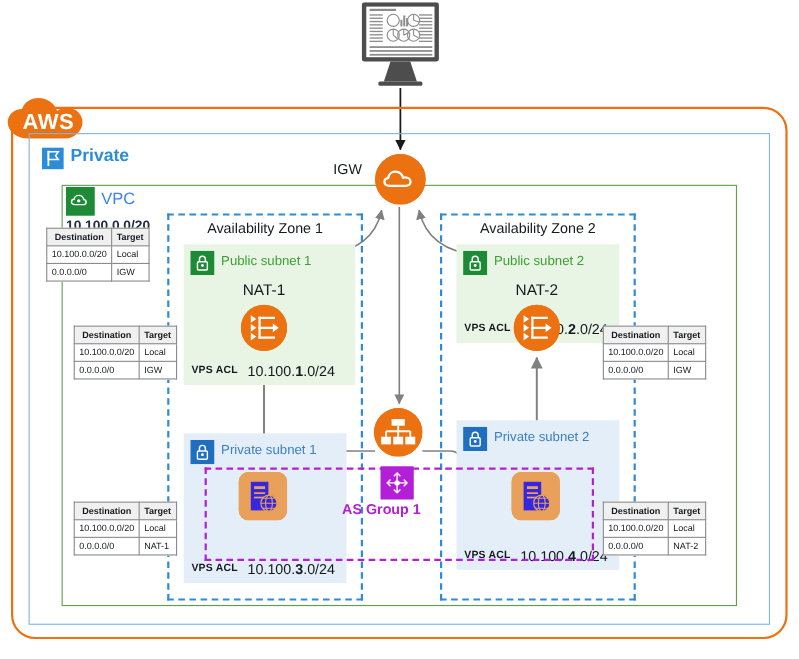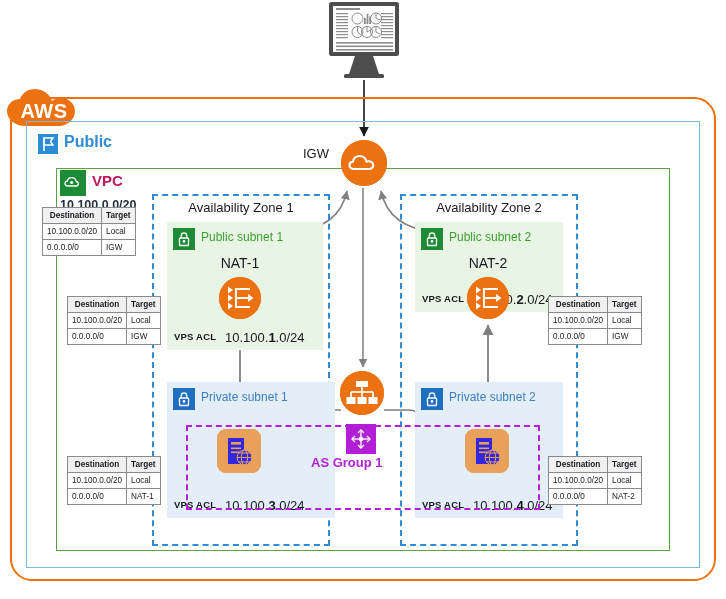--- a/index.html
+++ b/index.html
@@ -17,39 +17,39 @@
       padding-top:4px;box-sizing:border-box;}
 
   #region-boundary{left:26px;top:121px;width:674px;height:447px;
       border:1.6px solid #7eb6e0;box-sizing:border-box;}
   #region-flag{left:38px;top:134px;width:20px;height:20px;}
   #region-label{left:64px;top:133px;color:#2d8cd6;font-size:16px;font-weight:bold;}
 
   #vpc-boundary{left:56px;top:168px;width:614px;height:383px;
       border:1.6px solid #5aa344;box-sizing:border-box;}
   #vpc-icon{left:60px;top:170px;width:26px;height:26px;background:#1d8b36;}
-  #vpc-label{left:92px;top:172px;color:#be185d;font-size:15px;font-weight:bold;}
+  #vpc-label{left:92px;top:172px;color:#3b82f6;font-size:15px;font-weight:normal;}
   #vpc-cidr{left:60px;top:198px;color:#232f3e;font-size:12.5px;font-weight:bold;}
 
   
   .az{border:2.2px dashed #2e8bd6;box-sizing:border-box;}
   #az1{left:152px;top:194px;width:178px;height:352px;}
   #az2{left:400px;top:194px;width:178px;height:352px;}
   .az-title{font-size:13px;font-weight:normal;color:#16191f;text-align:center;
       width:178px;}
   #az1-title{left:152px;top:200px;}
   #az2-title{left:400px;top:200px;}
 
   
   .subnet{box-sizing:border-box;}
   .pub-subnet{background:#e8f4e4;}
   .priv-subnet{background:#e3eef8;}
   #pub1{left:167px;top:222px;width:156px;height:128px;}
   #pub2{left:415px;top:222px;width:148px;height:90px;}
-  #priv1{left:167px;top:382px;width:168px;height:136px;}
+  #priv1{left:167px;top:394px;width:148px;height:136px;}
   #priv2{left:415px;top:382px;width:148px;height:136px;}
 
   .subnet-icon{width:22px;height:22px;}
   .subnet-name{font-size:12px;}
   .name-green{color:#3f9e34;}
   .name-blue{color:#3d7fbf;}
 
   .acl-row{font-size:9.5px;font-weight:bold;color:#16191f;letter-spacing:.2px;}
   .cidr-txt{font-size:13px;color:#16191f;}
   .cidr-txt b{font-weight:bold;}
@@ -138,21 +138,21 @@
 </div>
 
 <div class="abs" id="region-boundary"></div>
 <div class="abs" id="region-flag">
   <svg width="20" height="20" viewBox="0 0 20 20">
     <rect x="0" y="0" width="20" height="20" fill="#2d8cd6"></rect>
     <path d="M6,3 L6,17" stroke="#ffffff" stroke-width="1.6" fill="none"></path>
     <path d="M6,4 L15,4 L12.5,7.5 L15,11 L6,11 Z" fill="none" stroke="#ffffff" stroke-width="1.4"></path>
   </svg>
 </div>
-<div class="abs" id="region-label">Public</div>
+<div class="abs" id="region-label">Private</div>
 
 <div class="abs" id="vpc-boundary"></div>
 <div class="abs" id="vpc-icon">
   <svg width="26" height="26" viewBox="0 0 26 26">
     <rect width="26" height="26" fill="#1d8b36"></rect>
     <path d="M8,16 C6,16 5,15 5,13.5 C5,12.2 6,11.2 7.3,11.2
              C7.7,9 9.5,7.6 11.6,7.6 C13.9,7.6 15.8,9.2 16.1,11.4
              C17.4,11.6 18.3,12.6 18.3,13.8 C18.3,15.1 17.2,16 15.8,16 Z" fill="none" stroke="#ffffff" stroke-width="1.3"></path>
     <circle cx="11.6" cy="12.6" r="1.5" fill="#ffffff"></circle>
   </svg>

